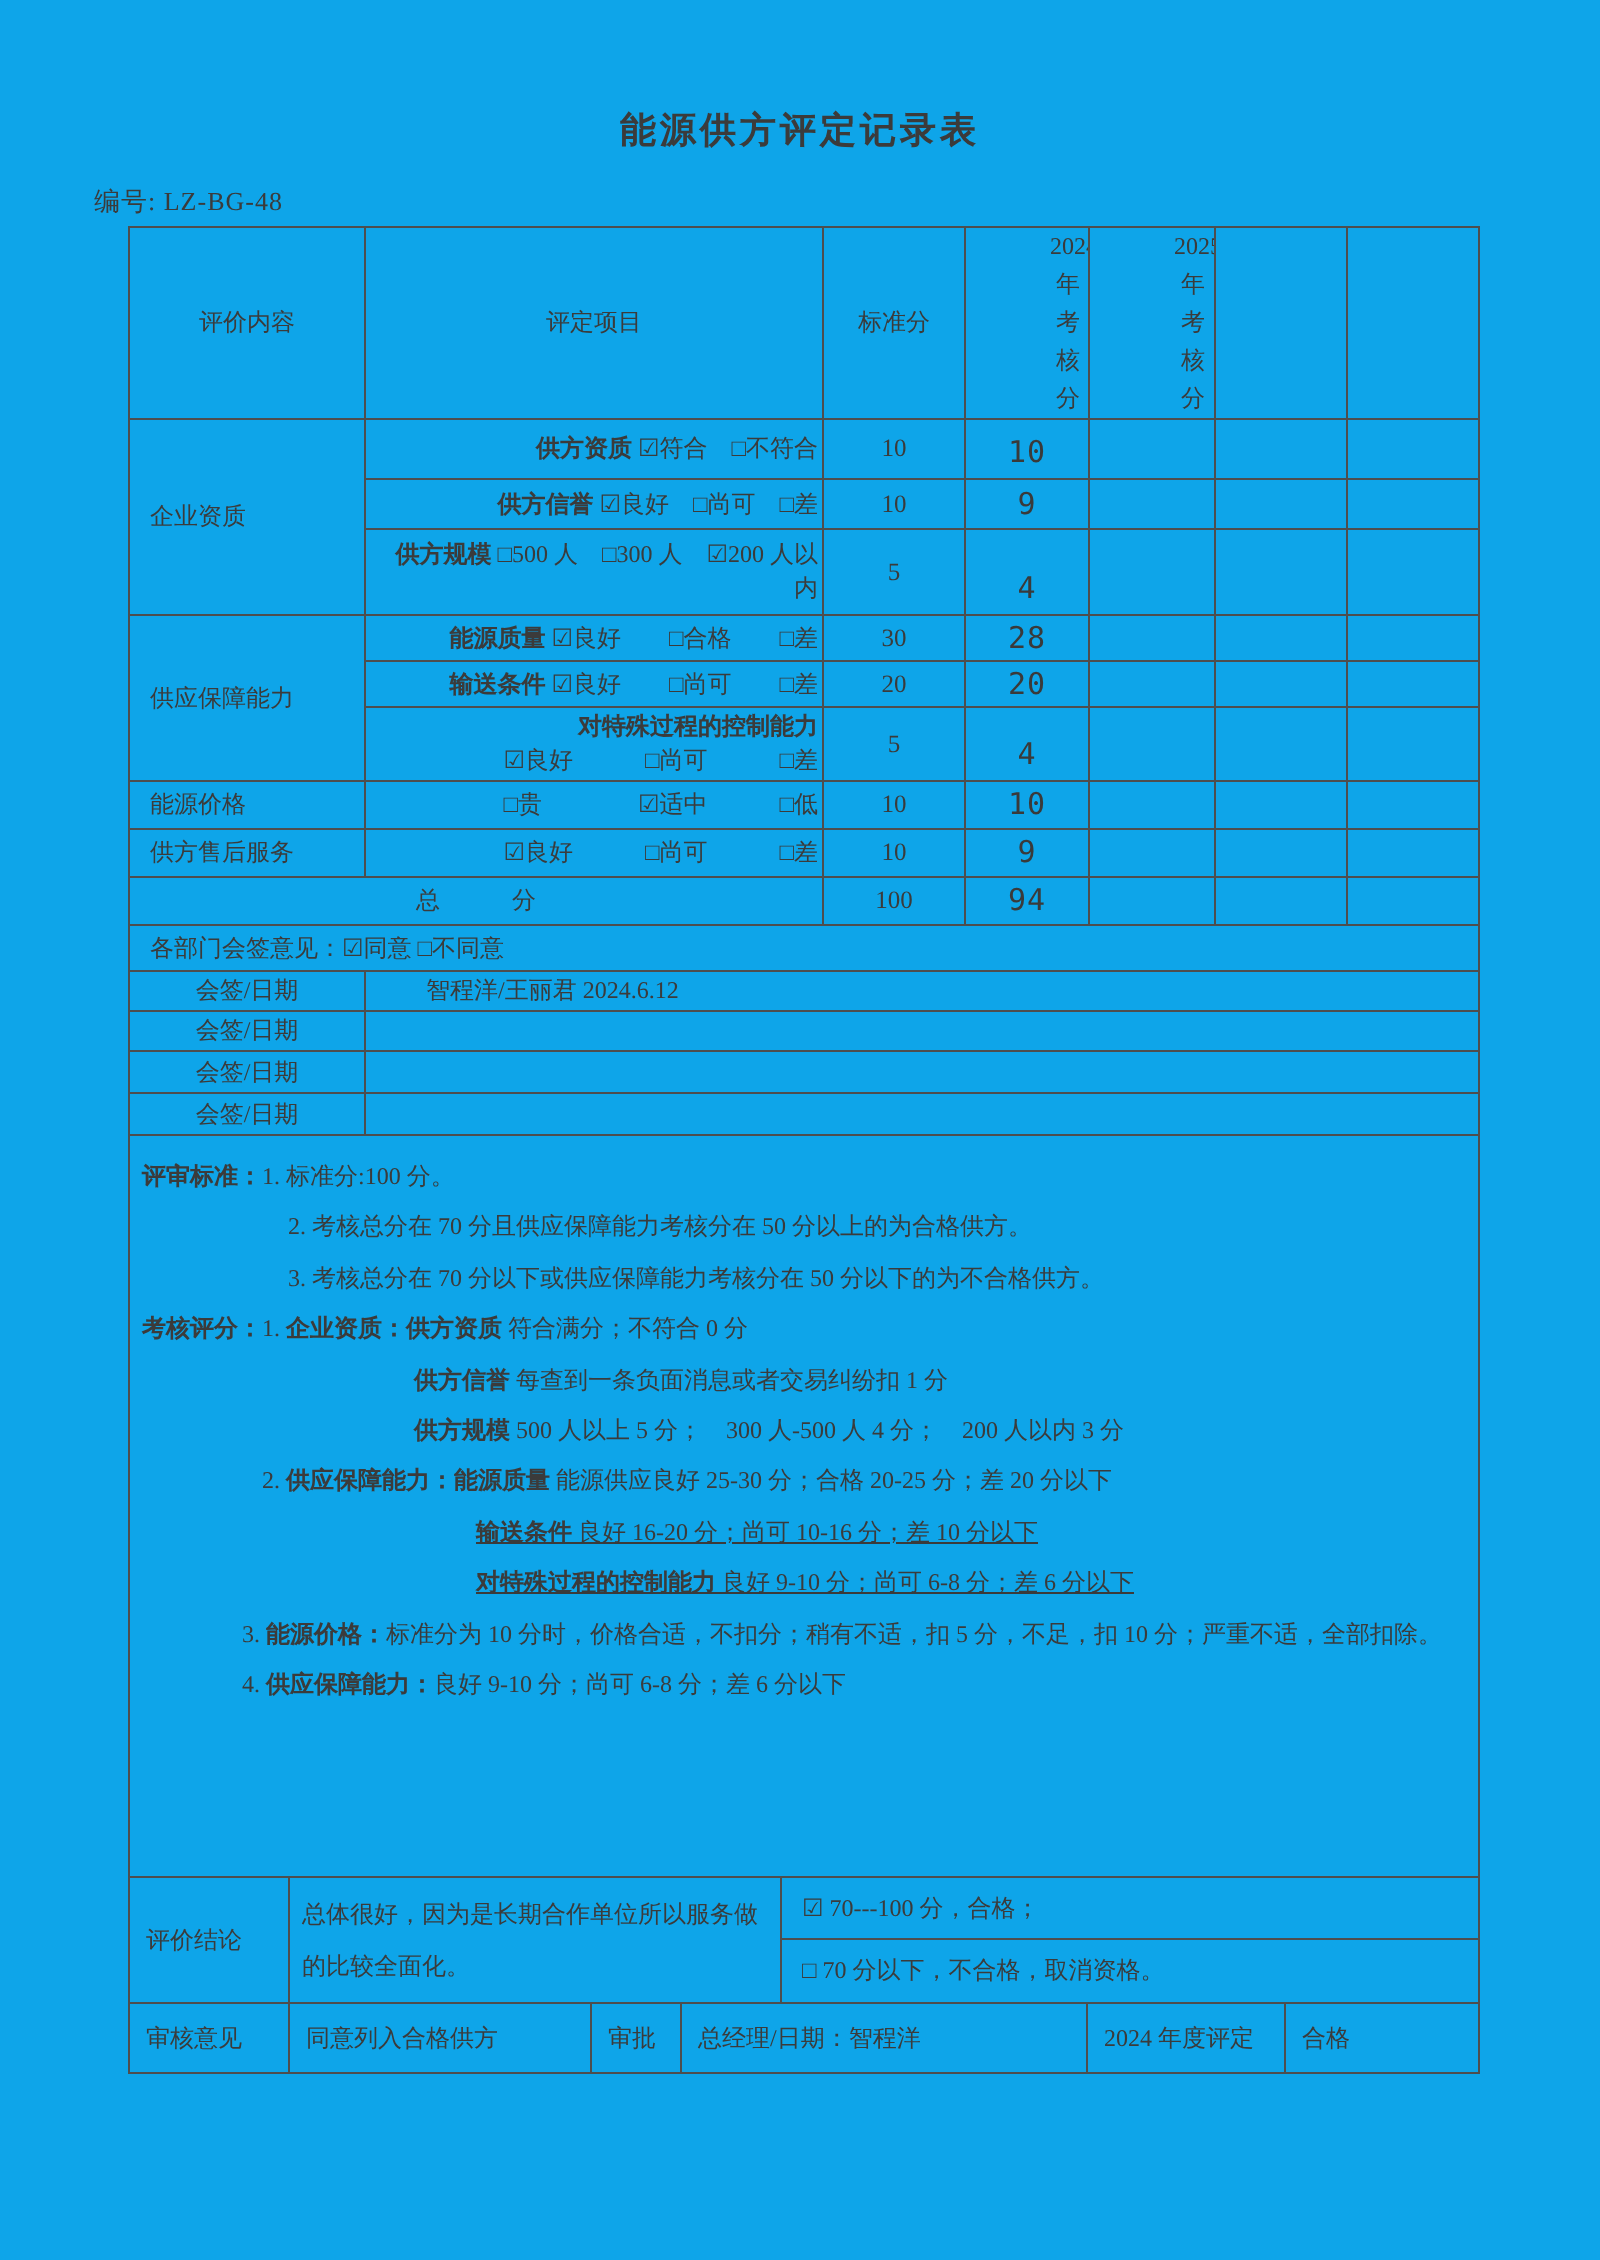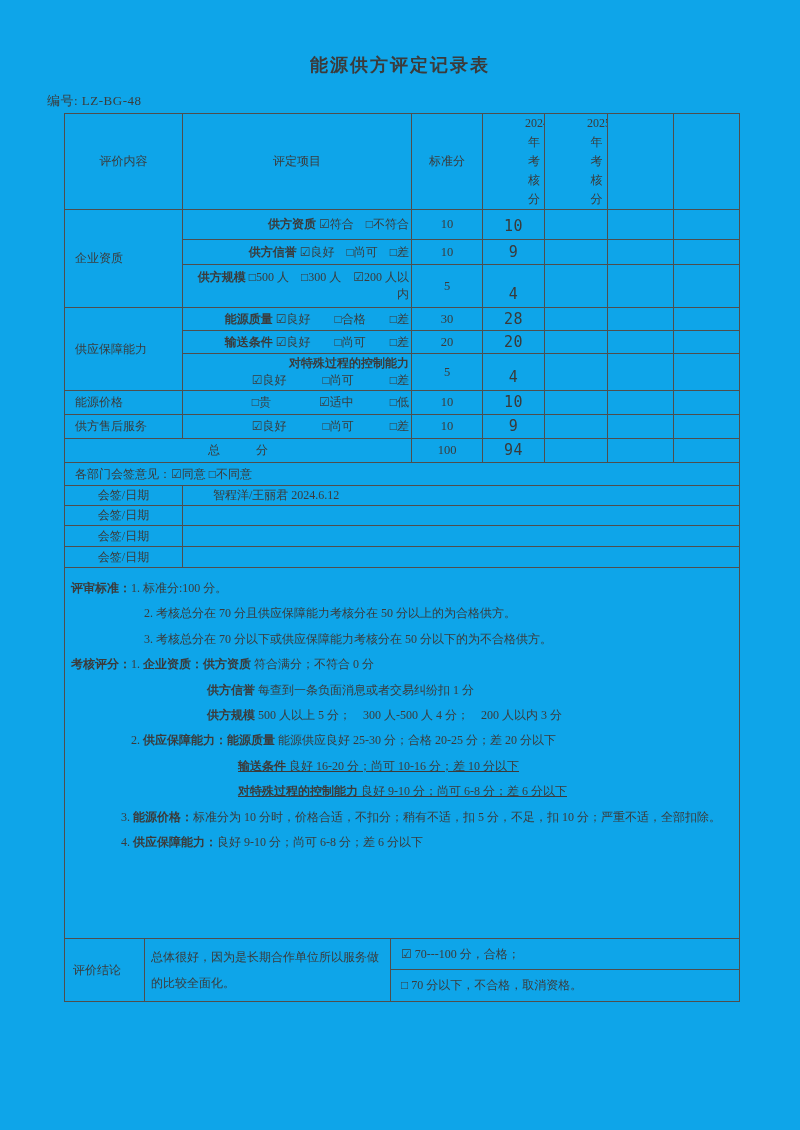--- a/index.html
+++ b/index.html
@@ -215,15 +215,35 @@
         <td rowspan="2">评价结论</td>
         <td rowspan="2" class="cmt">总体很好，因为是长期合作单位所以服务做的比较全面化。</td>
         <td class="pl10">☑ 70---100 分，合格；</td>
       </tr>
       <tr style="height:32px">
         <td class="pl10">□ 70 分以下，不合格，取消资格。</td>
       </tr>
     </tbody>
       </table>
 
+    <table>
+      <colgroup>
+        <col style="width:80px">
+          <col style="width:151px">
+          <col style="width:45px">
+        <col style="width:203px">
+          <col style="width:99px">
+          <col style="width:97px">
+      </colgroup>
+      <tbody>
+          <tr style="height:35px">
+        <td>审核意见</td>
+        <td>同意列入合格供方</td>
+        <td>审批</td>
+        <td>总经理/日期：智程洋</td>
+        <td>2024 年度评定</td>
+        <td>合格</td>
+      </tr>
+    </tbody>
+      </table>
 
   </div>
 </div>
 
 </body></html>

